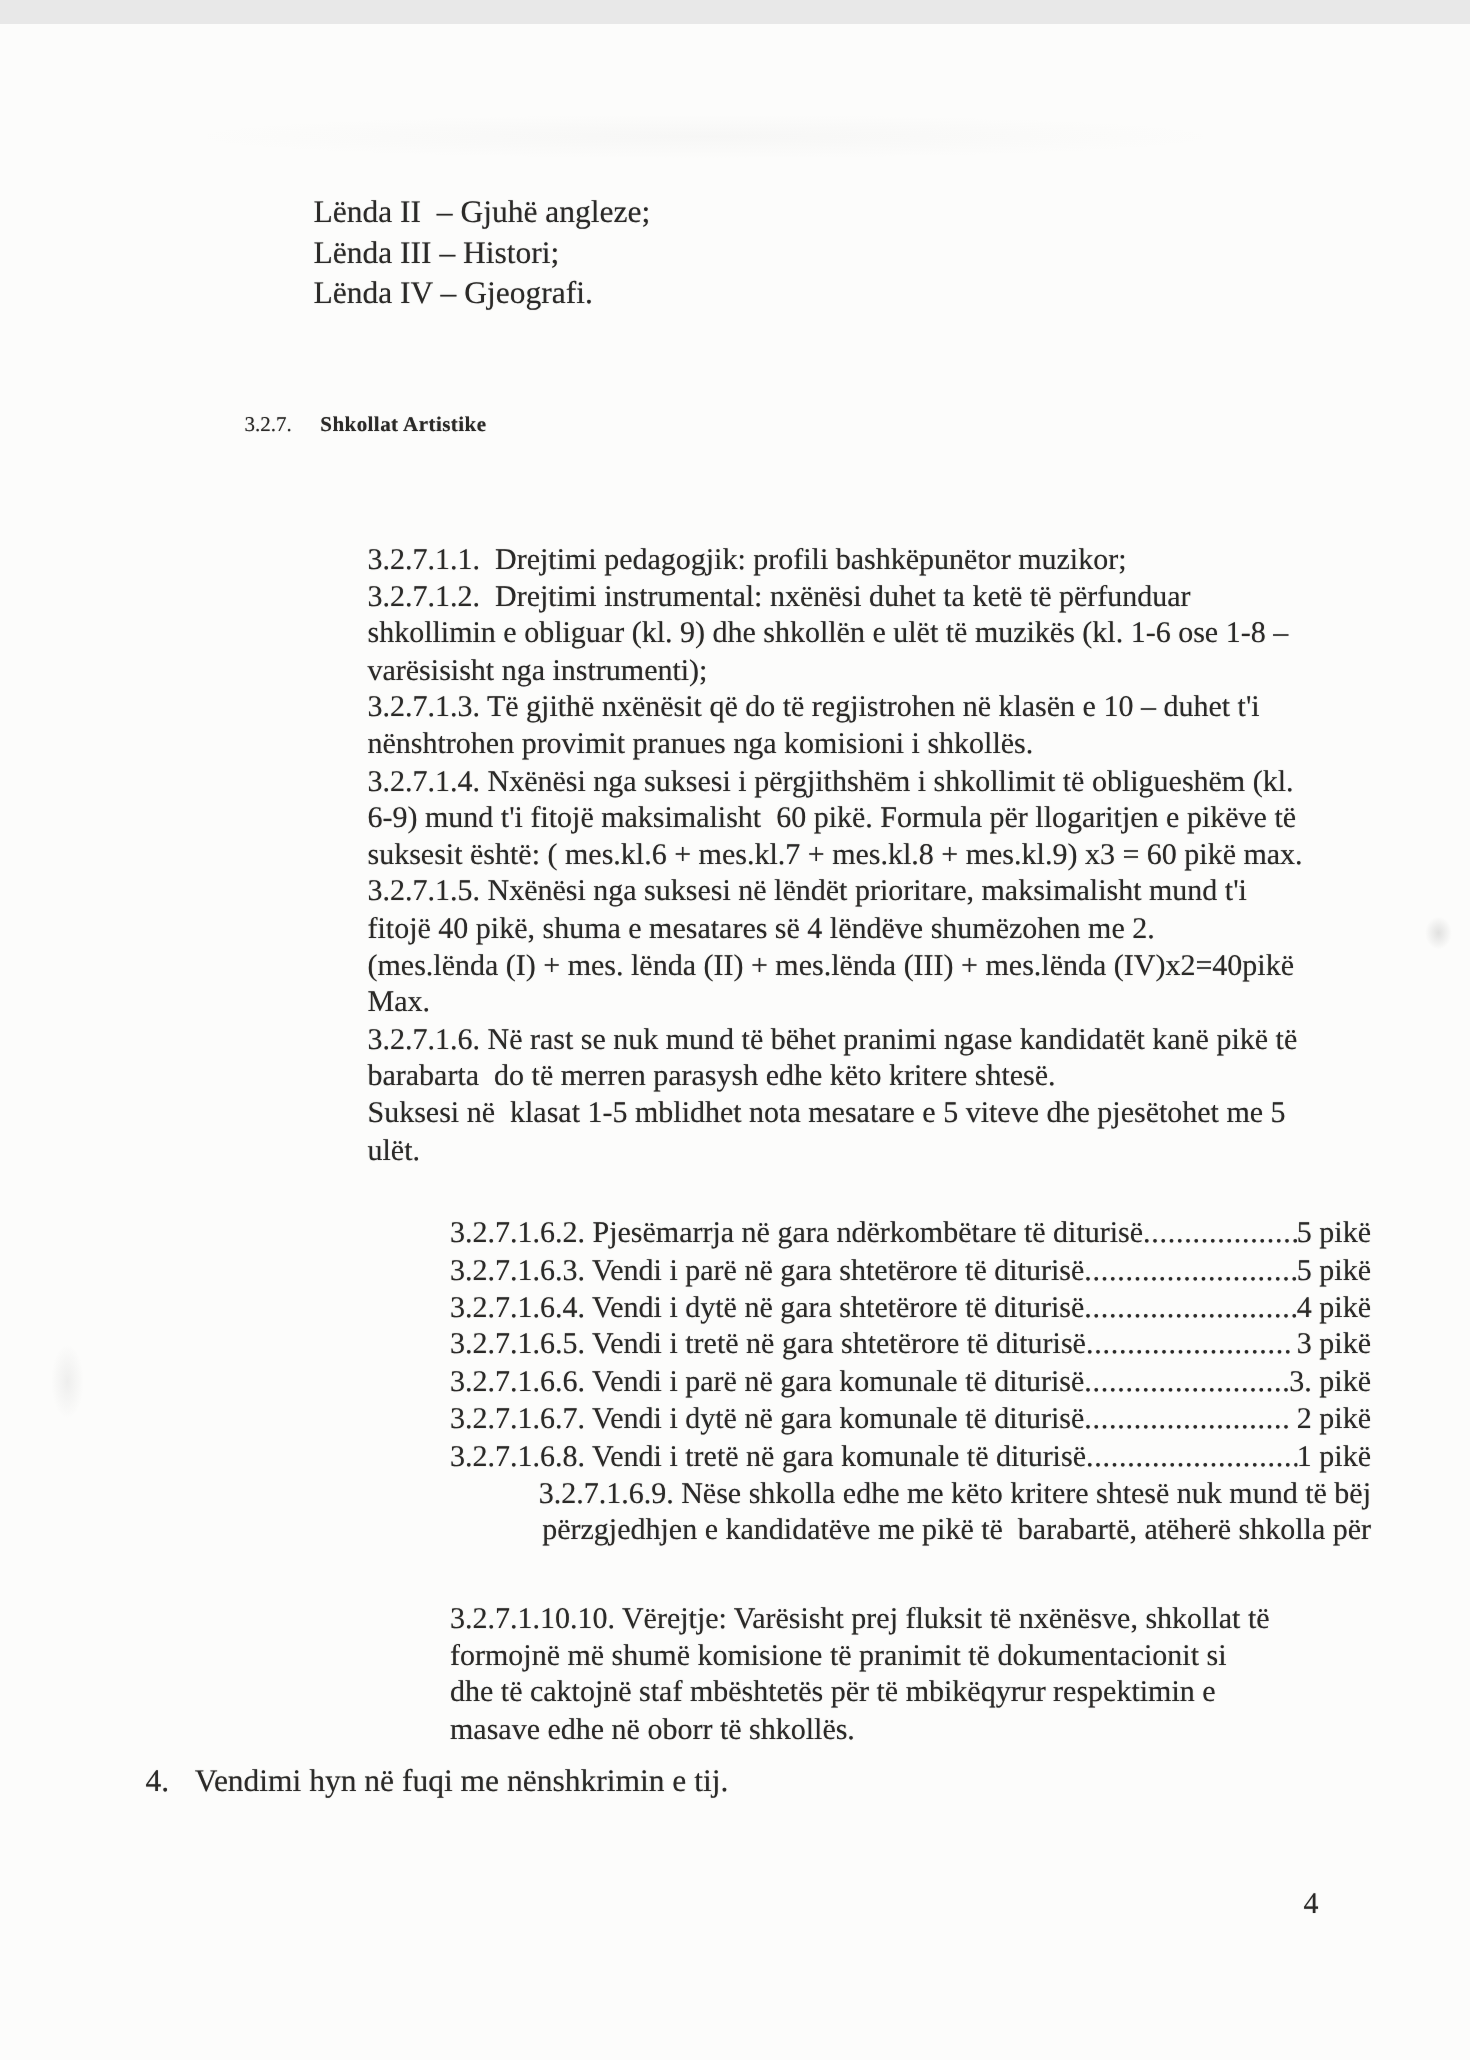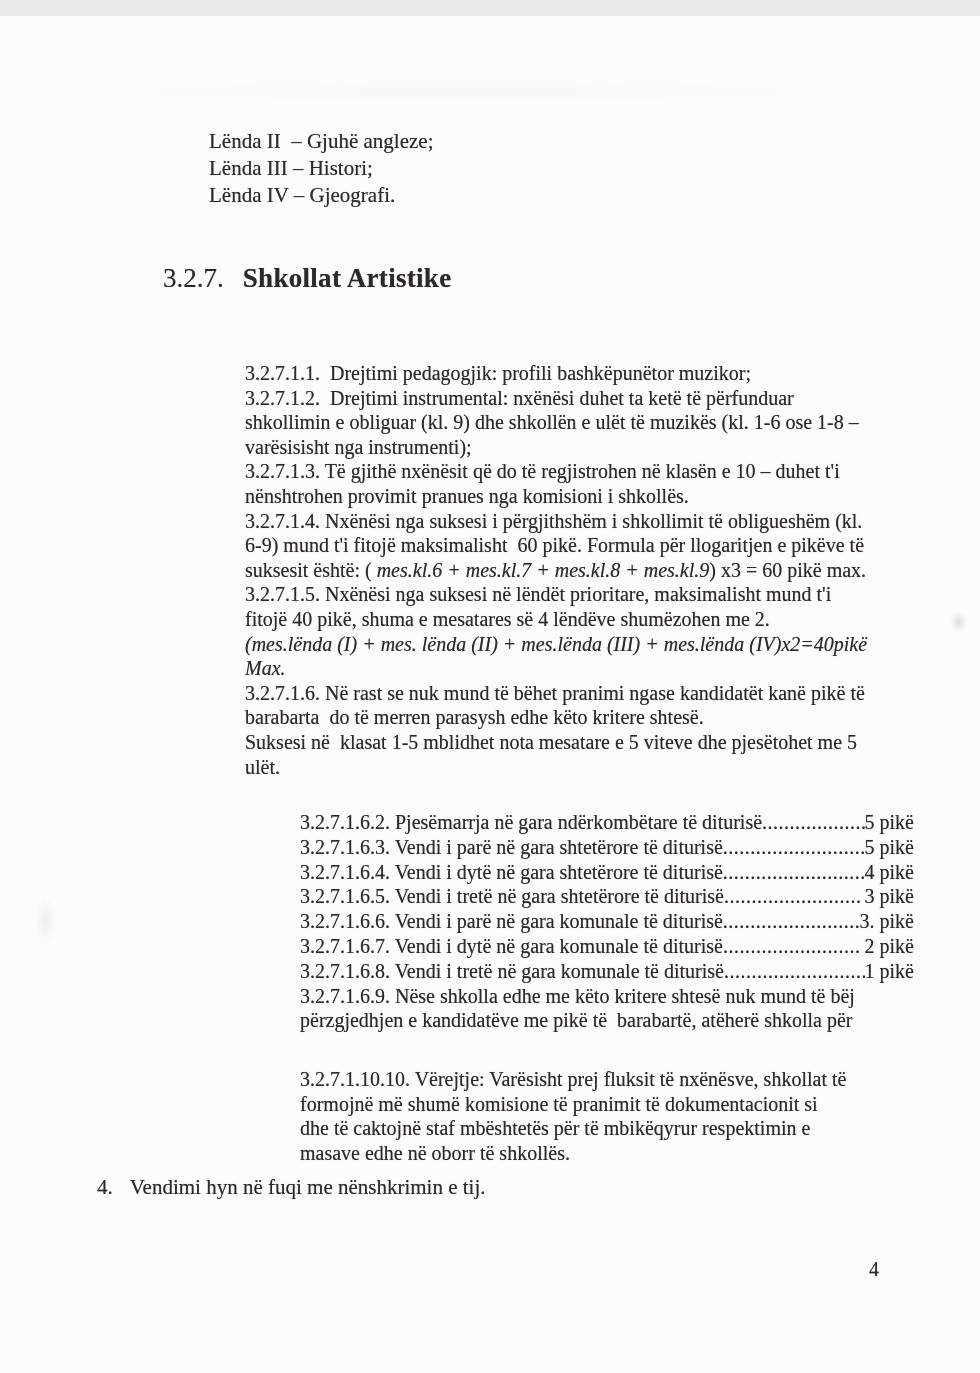--- a/index.html
+++ b/index.html
@@ -12,41 +12,42 @@
     color:#2b2a28;
     overflow:hidden;
     text-shadow:0 0 0.7px rgba(50,48,45,0.55);
   }
   .pre{white-space:pre;}
   .subjects{
     position:absolute;left:209px;top:112px;
     font-size:21px;line-height:27px;
   }
   .section-heading{
-    position:absolute;left:163px;top:247px;
-    font-size:27px;
+    position:absolute;left:163px;top:260px;
+    font-size:14px;
     text-align:right;
   }
   .sec-num{margin-right:19px;}
   .sec-title{font-weight:bold;letter-spacing:0.3px;}
   .subsection{
     position:absolute;left:196px;top:301px;
     font-size:20.5px;
   }
   .bodyblock{
     position:absolute;left:245px;top:345px;
     font-size:20px;line-height:24.6px;
     width:665px;
   }
   .bline{white-space:pre;}
-  .italic{font-style:italic;}
+  .italic{}
   .scoring{
     position:absolute;left:300px;top:794px;
     font-size:20px;line-height:24.8px;
     width:614px;
+    text-align:right;
   }
   .srow{display:flex;align-items:baseline;white-space:pre;}
   .slabel{flex:0 0 auto;}
   .sdots{flex:1 1 auto;overflow:hidden;letter-spacing:0.5px;}
   .spts{flex:0 0 auto;}
   .noteblock{
     position:absolute;left:300px;top:1051px;
     font-size:20px;line-height:24.6px;
   }
   .decision{

